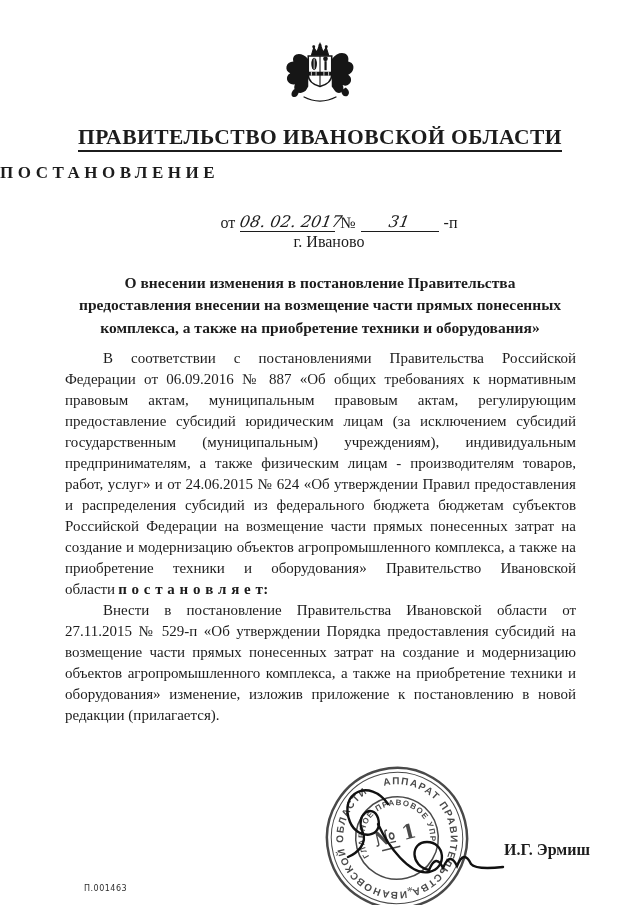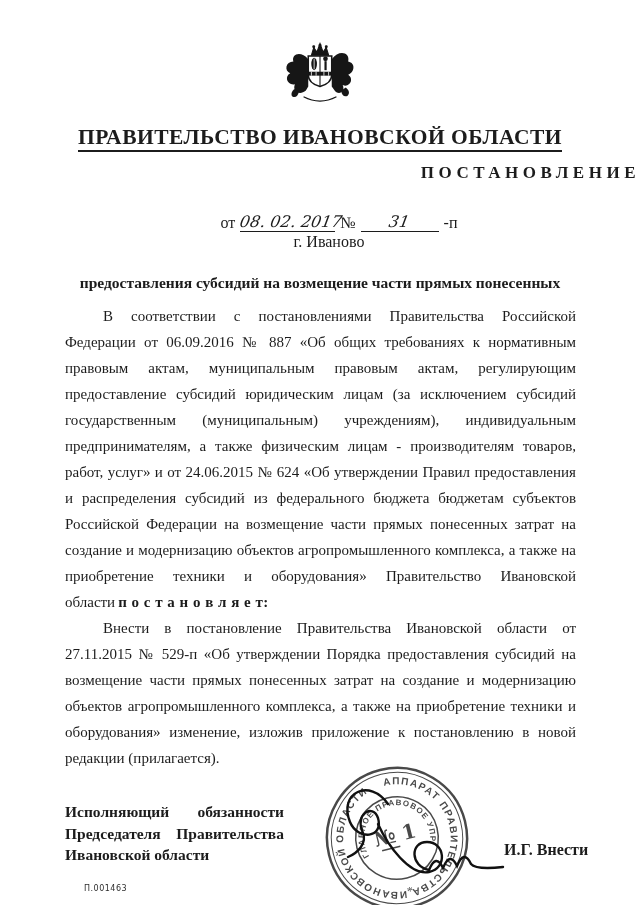--- a/index.html
+++ b/index.html
@@ -23,21 +23,21 @@
     margin-top:13px;
     font-size:21.5px; font-weight:bold;
     letter-spacing:0.5px;
     text-align:center;
   }
   .org-title span { border-bottom:2px solid #1c1c1c; padding-bottom:1px; }
   .doc-type {
     margin-top:13px;
     font-size:17px; font-weight:bold;
     letter-spacing:4.5px;
-    text-align:right;
+    text-align:left;
   }
 
   
   .date-row {
     margin-top:30px;
     display:flex; justify-content:center; align-items:flex-end;
     gap:5px; font-size:16px;
     transform:translateX(19px);
   }
   .blank {
@@ -59,21 +59,21 @@
   
   .subject {
     margin-top:21px;
     font-weight:bold; font-size:15.5px;
     line-height:22.5px; text-align:center;
   }
 
   
   .body-text { margin:9px 64px 0 65px; }
   .body-text p {
-    margin:0; font-size:15px; line-height:26px;
+    margin:0; font-size:15px; line-height:21px;
     text-align:justify; text-indent:38px;
   }
   .resolve { font-weight:bold; letter-spacing:0.5px; margin-left:3px; white-space:nowrap; }
 
   
   .post-block {
     position:absolute; left:65px; top:801px; width:219px;
     font-weight:bold; font-size:15.5px; line-height:21.5px;
   }
   .post-block .jl { text-align:justify; text-align-last:justify; }
@@ -143,33 +143,30 @@
   <div class="date-row">
     <span>от</span>
     <span class="blank date"><span class="hand">08. 02. 2017</span></span>
     <span>№</span>
     <span class="blank num"><span class="hand">31</span></span>
     <span>-п</span>
   </div>
   <div class="city">г. Иваново</div>
 
   <div class="subject">
-    <div>предоставления субсидий на возмещение части прямых понесенных</div>
+    <div>О внесении изменения в постановление Правительства</div>
+    <div>предоставления внесении на возмещение части прямых понесенных</div>
+    <div>комплекса, а также на приобретение техники и оборудования»</div>
   </div>
 
   <div class="body-text">
     <p><span>В соответствии с постановлениями Правительства Российской Федерации от 06.09.2016 № 887 «Об общих требованиях к нормативным правовым актам, муниципальным правовым актам, регулирующим предоставление субсидий юридическим лицам (за исключением субсидий государственным (муниципальным) учреждениям), индивидуальным предпринимателям, а также физическим лицам - производителям товаров, работ, услуг» и от 24.06.2015 № 624 «Об утверждении Правил предоставления и распределения субсидий из федерального бюджета бюджетам субъектов Российской Федерации на возмещение части прямых понесенных затрат на создание и модернизацию объектов агропромышленного комплекса, а также на приобретение техники и оборудования» Правительство Ивановской области</span><span class="resolve">п о с т а н о в л я е т:</span></p>
     <p>Внести в постановление Правительства Ивановской области от 27.11.2015 № 529-п «Об утверждении Порядка предоставления субсидий на возмещение части прямых понесенных затрат на создание и модернизацию объектов агропромышленного комплекса, а также на приобретение техники и оборудования» изменение, изложив приложение к постановлению в новой редакции (прилагается).</p>
   </div>
 
-  <div class="post-block">
-    <div class="jl">Исполняющий обязанности</div>
-    <div class="jl">Председателя Правительства</div>
-    <div>Ивановской области</div>
-  </div>
 
   <div class="stamp-wrap">
     <svg viewBox="-60 -60 120 120" width="150" height="150" aria-hidden="true">
       <defs>
         <path id="ringPath" d="M 0,-43 A 43,43 0 1,1 -0.1,-43"></path>
         <path id="innerArc" d="M -25,9 A 26.5,26.5 0 1,1 25,9"></path>
       </defs>
       <circle r="56" fill="none" stroke="#222" stroke-width="2"></circle>
       <circle r="52.5" fill="none" stroke="#222" stroke-width="0.8"></circle>
       <circle r="33" fill="none" stroke="#222" stroke-width="1.2"></circle>
@@ -186,17 +183,17 @@
   </div>
 
   <svg class="sig-scrawl" width="220" height="112" viewBox="0 0 220 112" aria-hidden="true">
     <g stroke="#111" stroke-width="2.4" fill="none" stroke-linecap="round">
       <path d="M 62,26 C 44,0 12,14 24,44 C 32,63 58,60 52,40 C 47,25 28,36 37,55 C 41,65 32,75 22,79"></path>
       <path d="M 52,46 C 62,68 84,98 103,94 C 122,90 119,64 101,64 C 84,64 84,88 103,92"></path>
       <path d="M 103,92 q 7,-17 14,-2 q 7,-17 14,-2 q 7,-17 14,-2 q 5,6 32,3"></path>
     </g>
   </svg>
 
-  <div class="sig-name">И.Г. Внести</div>
+  <div class="sig-name">И.Г. Эрмиш</div>
 
   <div class="footer-code">П.001463</div>
 
 </div>
 
 </body></html>

